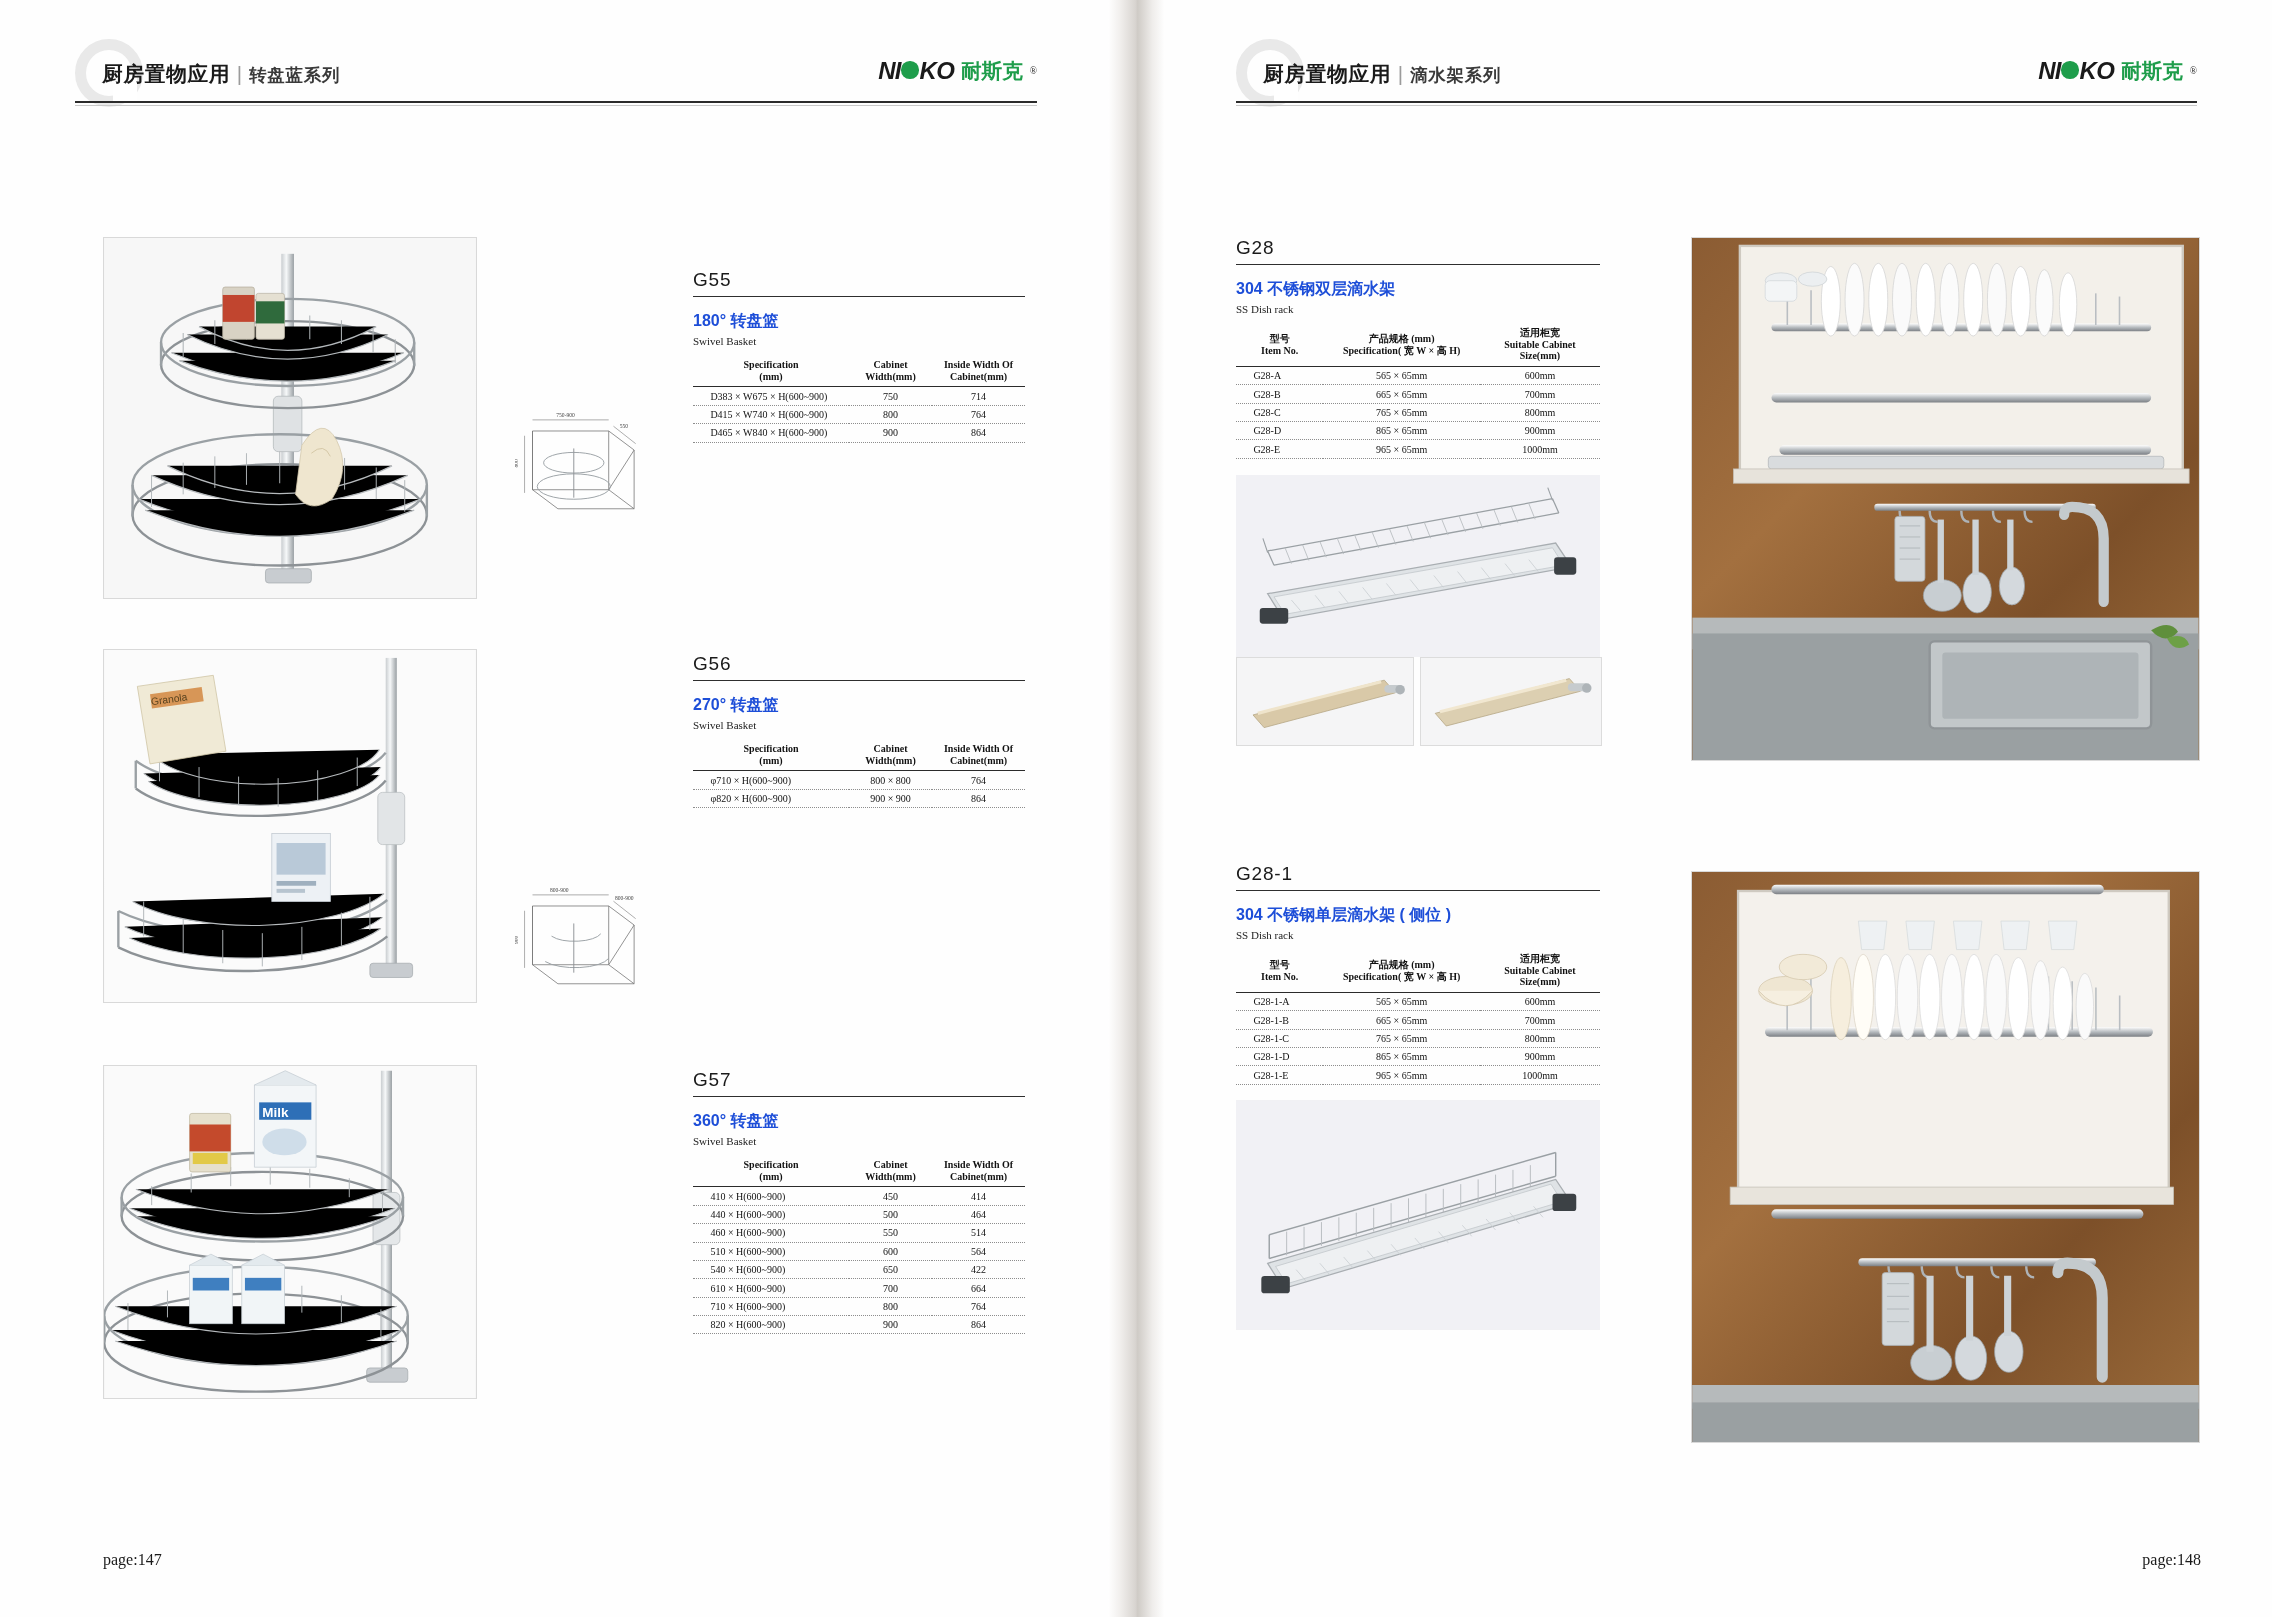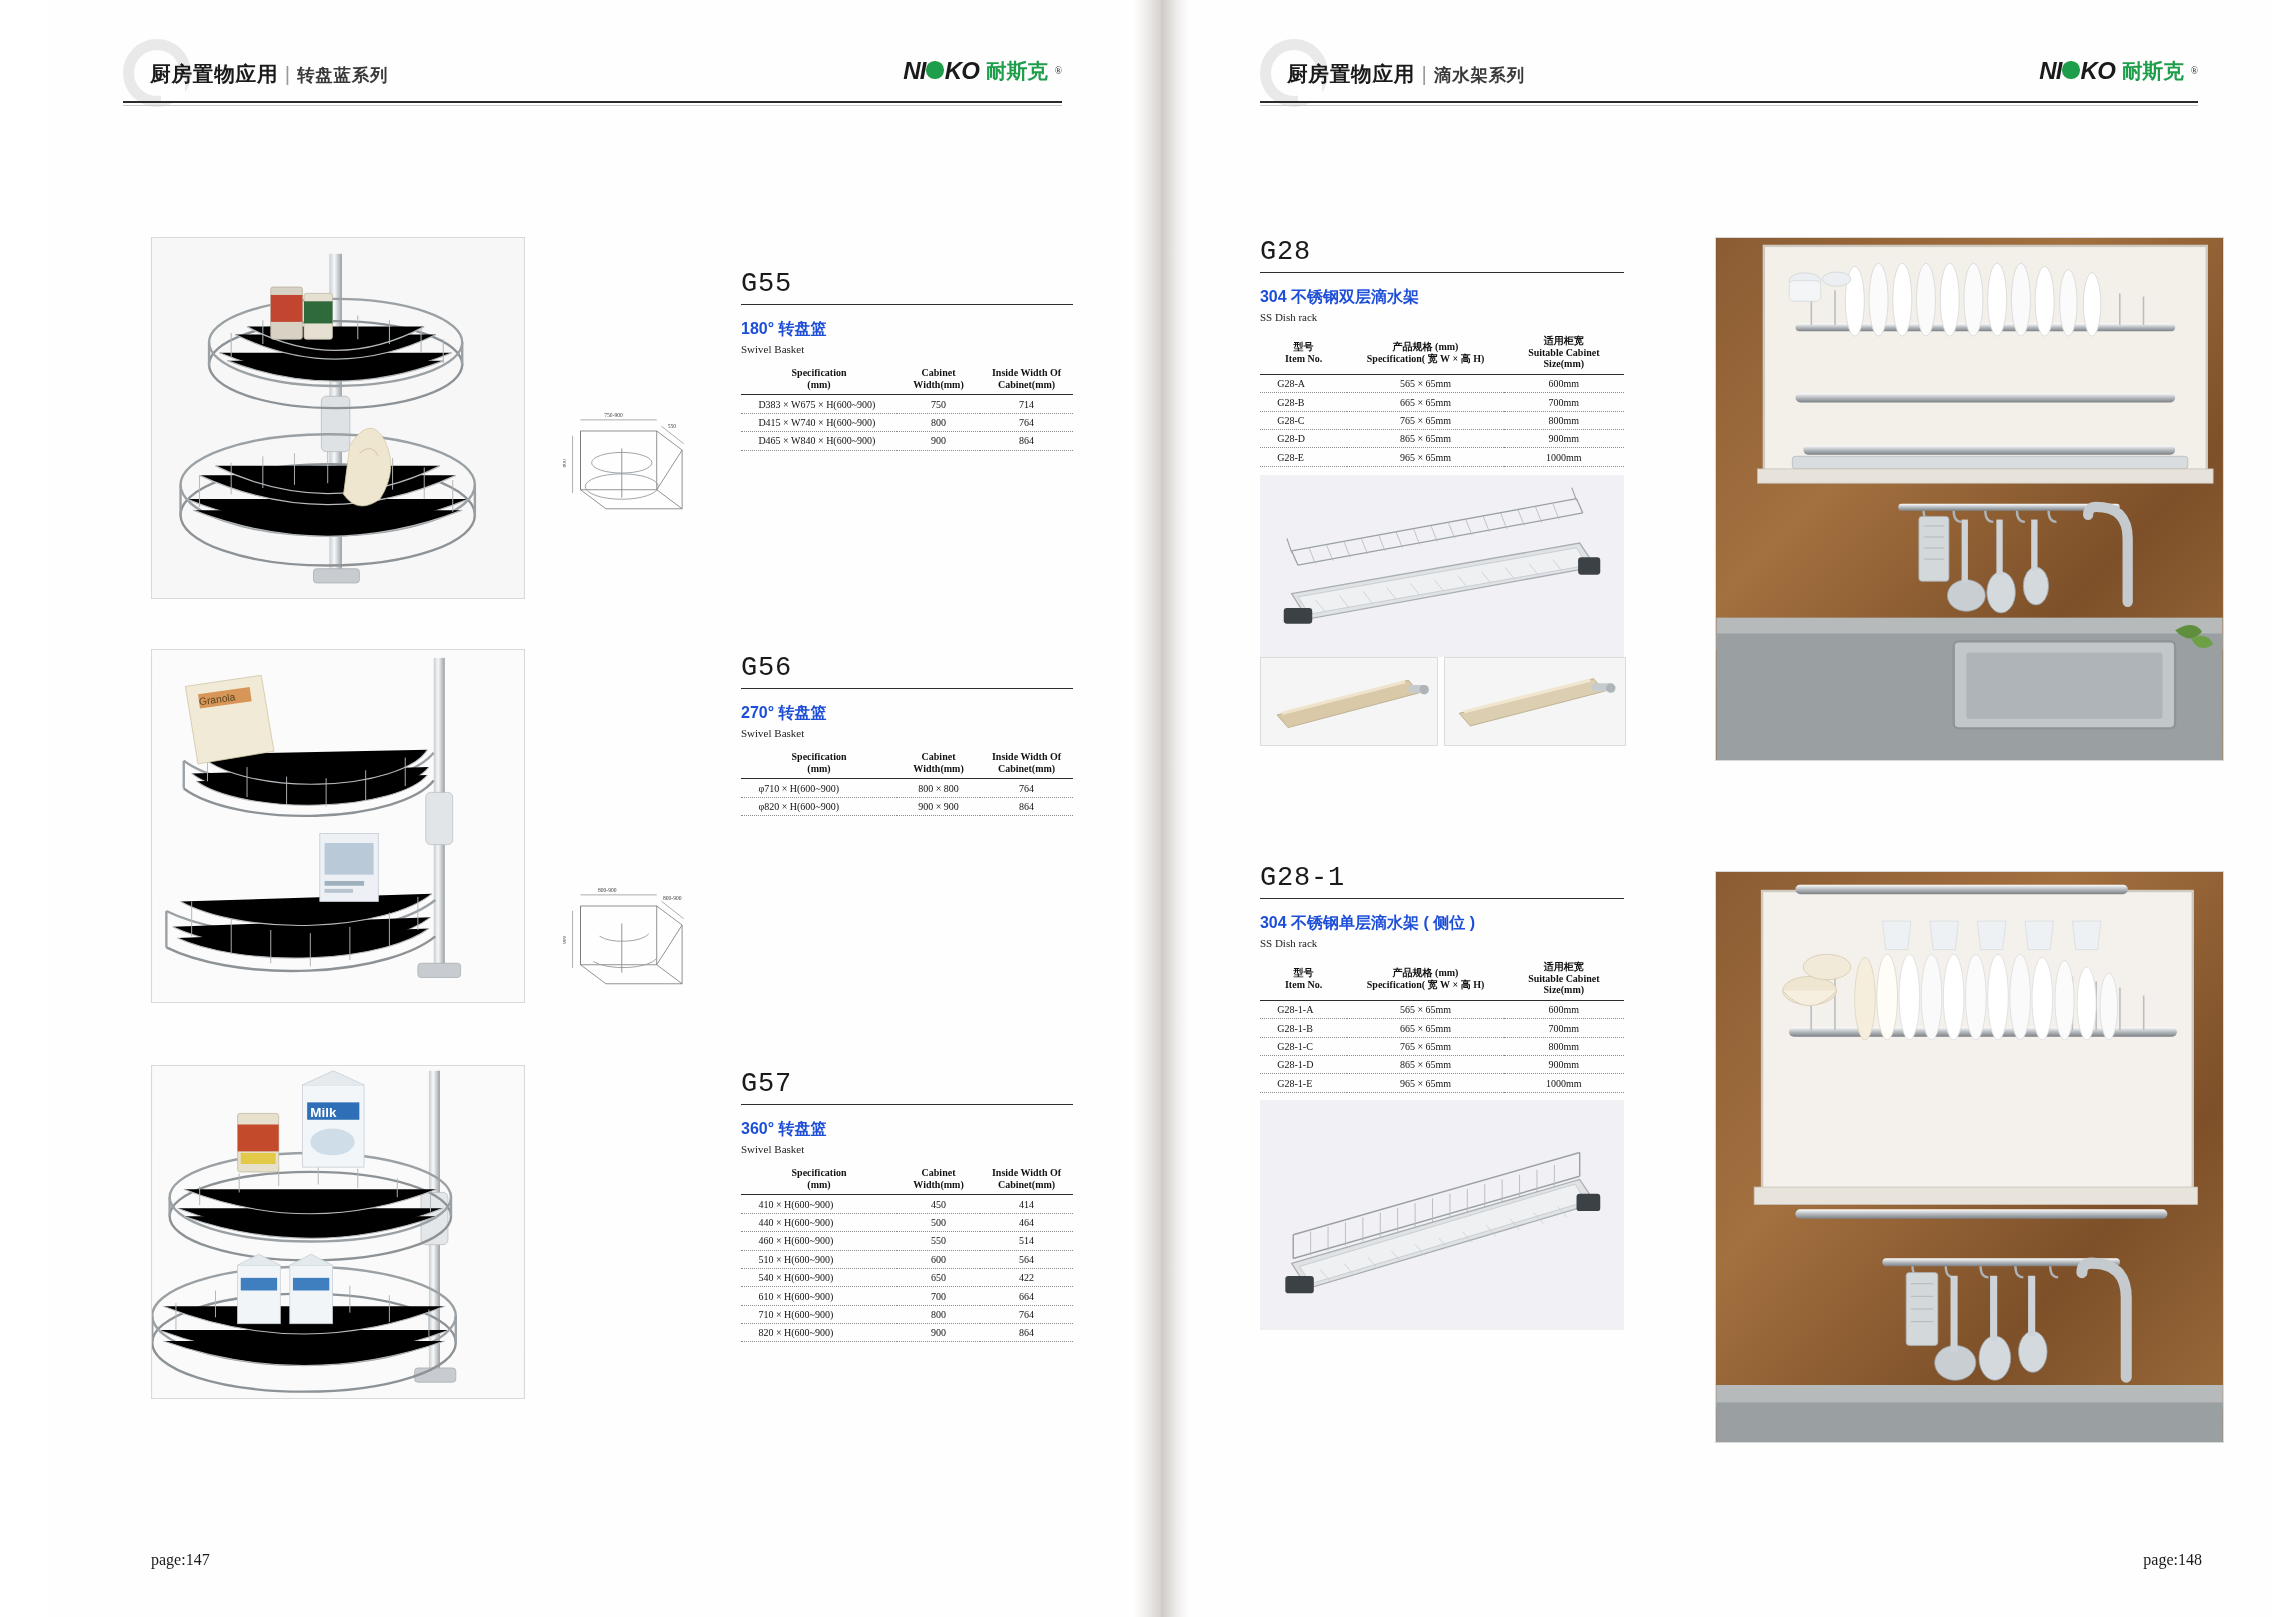--- a/index.html
+++ b/index.html
@@ -3,21 +3,21 @@
 <meta charset="utf-8">
 <style>
   html, body { margin:0; padding:0; }
   body {
     width: 2273px; height: 1618px;
     background: #ffffff;
     font-family: "Liberation Serif", serif;
     overflow: hidden;
     position: relative;
   }
-  .spread { position:absolute; inset:0; display:flex;margin-left:48px; }
+  .spread { position:absolute; inset:0; display:flex; }
   .page { position:relative; height:1618px; background:#fefefe; }
   .page-left { width: 1108px; }
   .gutter {
     width: 57px; height: 1618px;
     background: linear-gradient(to right,
       #ffffff 0%, #f2f0ee 20%, #d8d4d0 48%, #cfcbc6 52%, #efedeb 78%, #ffffff 100%);
   }
   .page-right { width: 1107px; }
 
   
@@ -74,22 +74,22 @@
   .footer {
     position:absolute; bottom:49px;
     font-family:"Liberation Serif", serif;
     font-size:16px; color:#1a1a1a;
   }
   .footer-l { left:103px; }
   .footer-r { right:71px; }
 
   
   .prod-code {
-    font-family:Liberation Mono, monospace;
-    font-size:27px; font-weight:500; color:#1a1a1a; letter-spacing:0.8px;
+    font-family:Liberation Sans, sans-serif;
+    font-size:19px; font-weight:500; color:#1a1a1a; letter-spacing:0.8px;
   }
   .code-rule { height:1.6px; background:#2e2e2e; margin-top:4.7px; }
   .prod-name-cn {
     font-family:"Liberation Sans", sans-serif;
     font-size:16px; font-weight:bold; color:#1d4ed8; margin-top:14.2px;
   }
   .prod-name-en {
     font-family:"Liberation Serif", serif;
     font-size:11px; color:#222; margin-top:2.4px;
   }

